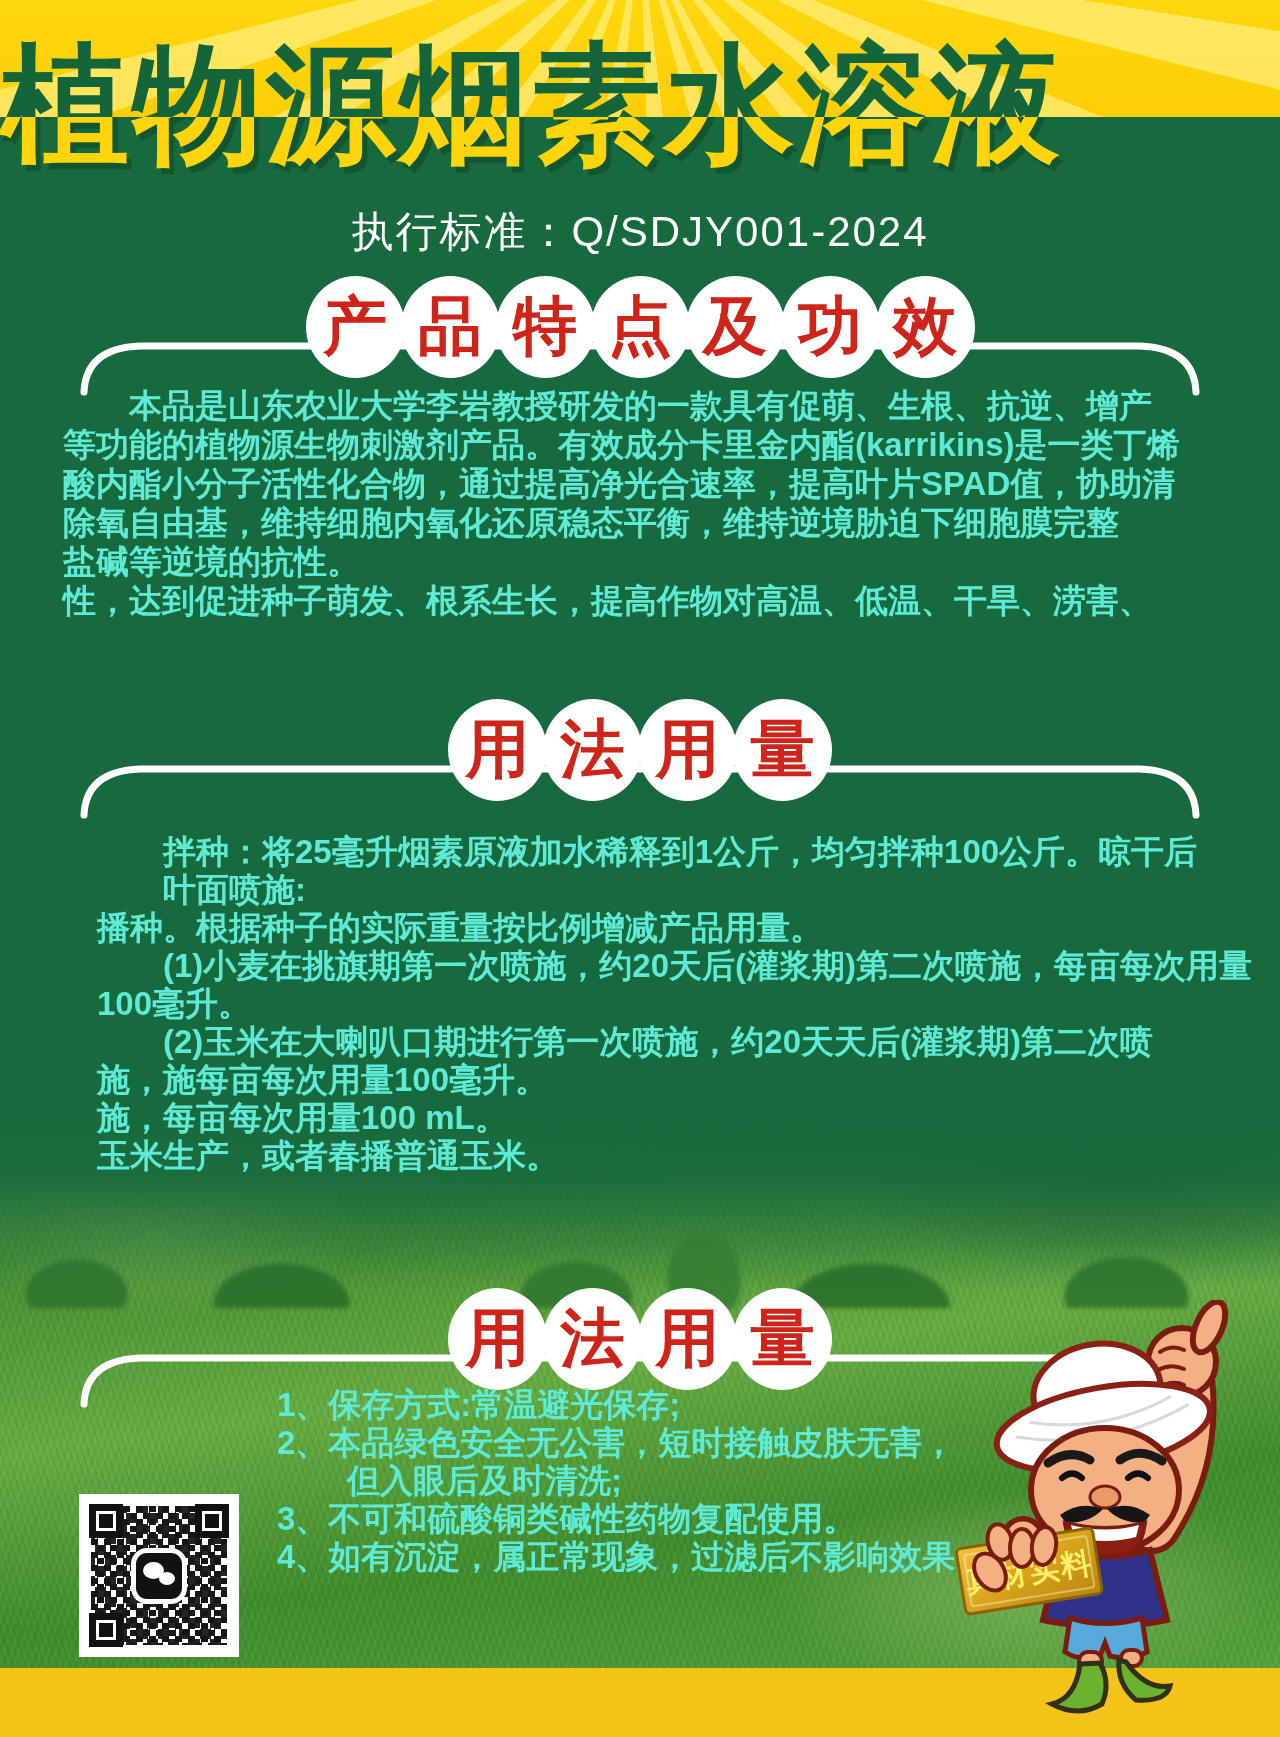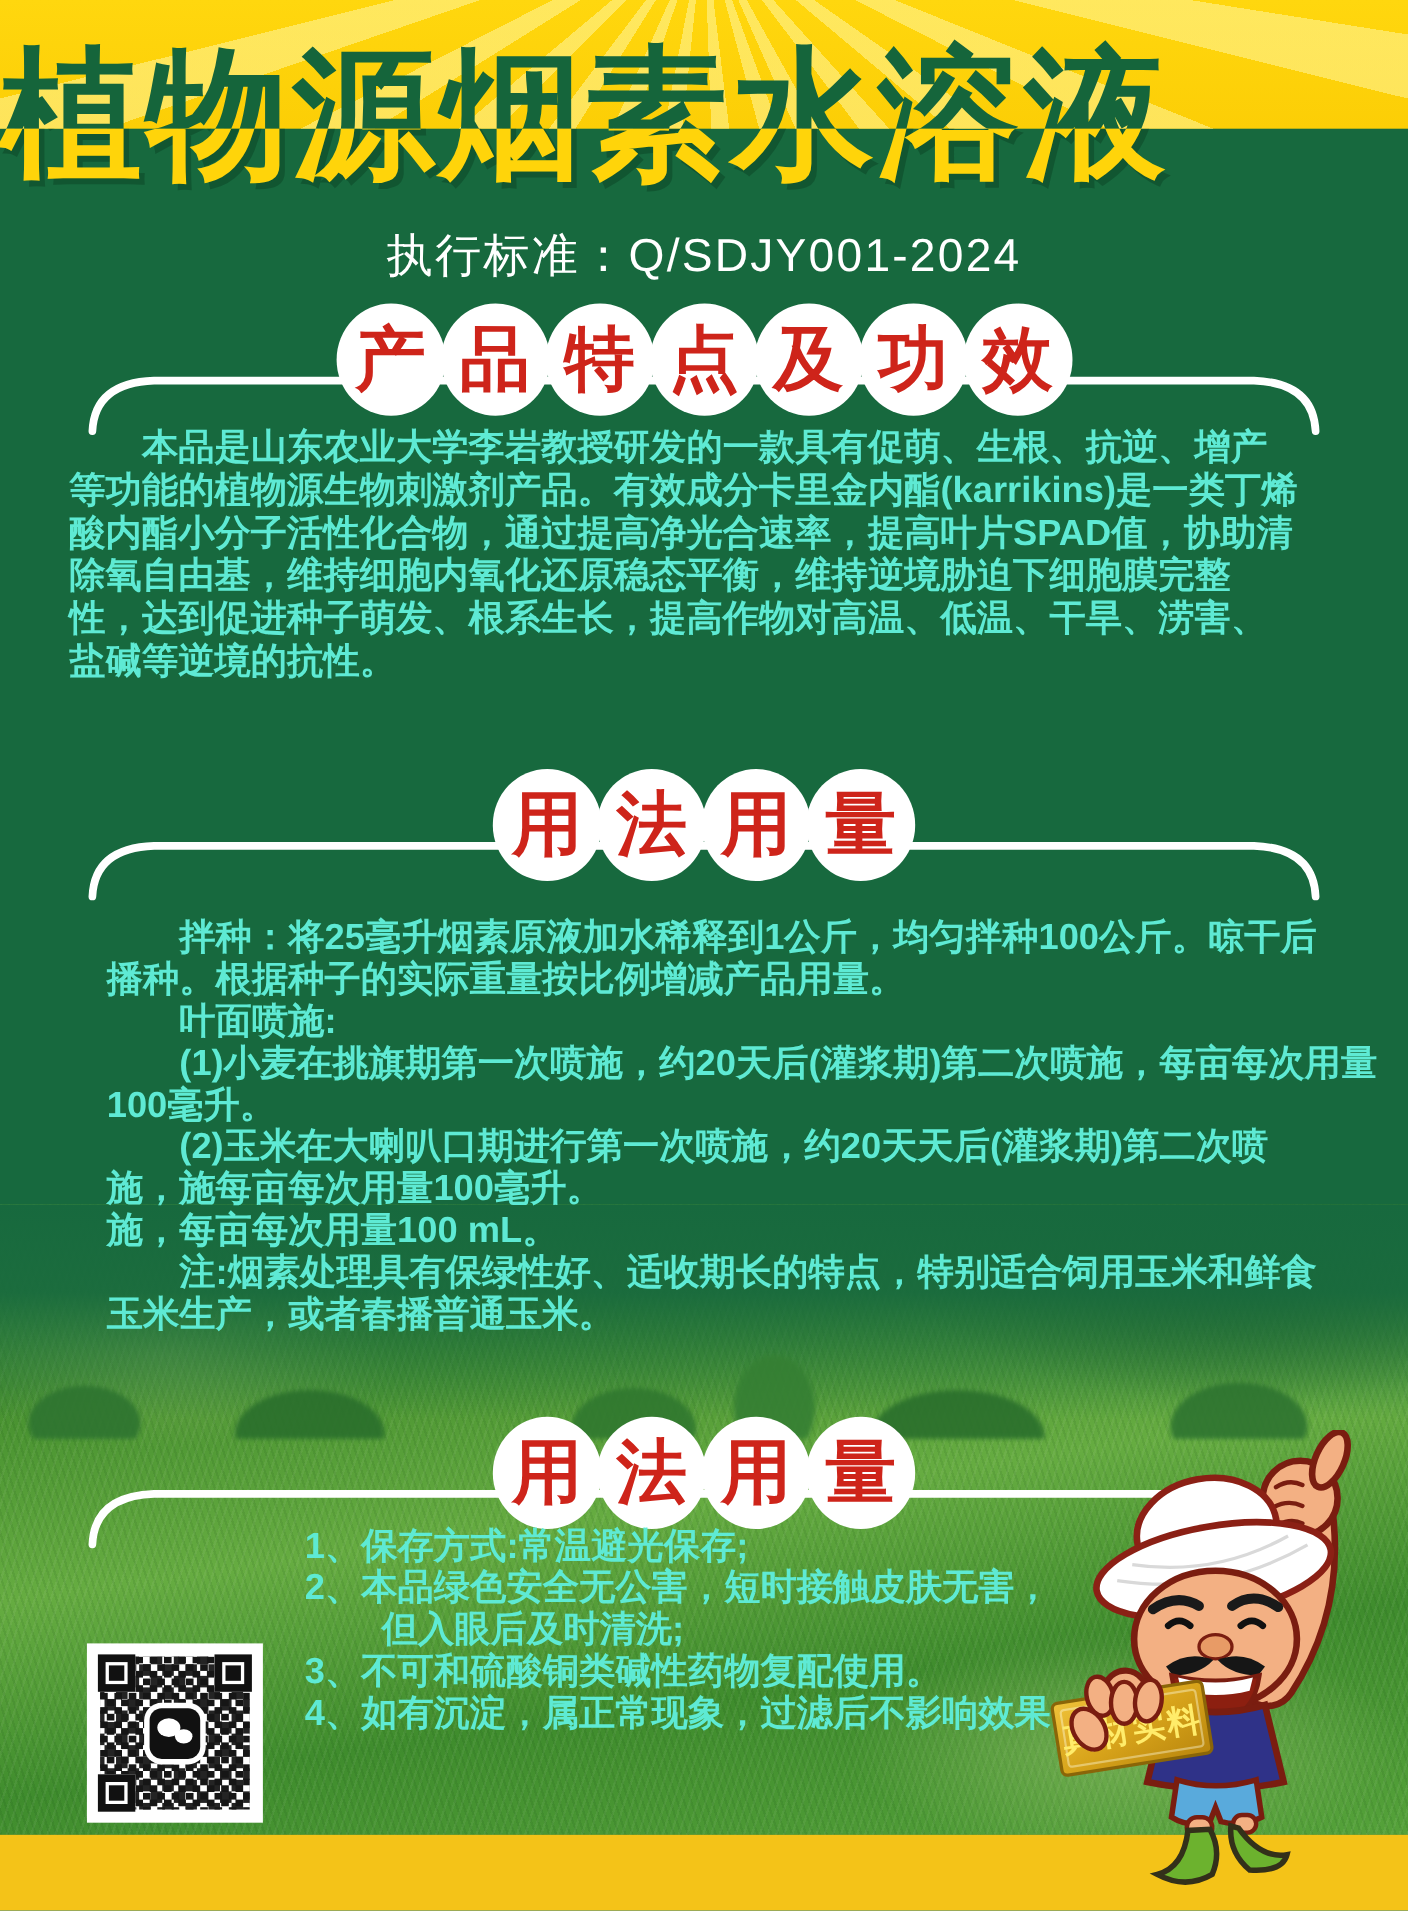--- a/index.html
+++ b/index.html
@@ -142,22 +142,22 @@
           <i>效</i>
         </span>
     </div>
   </div>
 
   <div class="copy" id="features">
     <div class="ln ind">本品是山东农业大学李岩教授研发的一款具有促萌、生根、抗逆、增产</div>
     <div class="ln">等功能的植物源生物刺激剂产品。有效成分卡里金内酯(karrikins)是一类丁烯</div>
     <div class="ln">酸内酯小分子活性化合物，通过提高净光合速率，提高叶片SPAD值，协助清</div>
     <div class="ln">除氧自由基，维持细胞内氧化还原稳态平衡，维持逆境胁迫下细胞膜完整</div>
+    <div class="ln">盐碱等逆境的抗性。</div>
     <div class="ln">性，达到促进种子萌发、根系生长，提高作物对高温、低温、干旱、涝害、</div>
-    <div class="ln">盐碱等逆境的抗性。</div>
   </div>
 
   <div class="sec-header" style="top:699px">
     <svg class="bracket" viewBox="0 0 1124 64">
       <path d="M6 58 Q8 14 62 12 L1062 12 Q1116 14 1118 58" fill="none" stroke="#ffffff" stroke-width="7" stroke-linecap="round"></path>
     </svg>
     <div class="circles">
       <span class="hdr-circle">
           <i>用</i>
         </span>
@@ -168,28 +168,27 @@
           <i>用</i>
         </span>
       <span class="hdr-circle">
           <i>量</i>
         </span>
     </div>
   </div>
 
   <div class="copy" id="usage">
     <div class="ln ind">拌种：将25毫升烟素原液加水稀释到1公斤，均匀拌种100公斤。晾干后</div>
+    <div class="ln ind">叶面喷施:</div>
     <div class="ln">播种。根据种子的实际重量按比例增减产品用量。</div>
-    <div class="ln ind">叶面喷施:</div>
     <div class="ln ind">(1)小麦在挑旗期第一次喷施，约20天后(灌浆期)第二次喷施，每亩每次用量</div>
     <div class="ln">100毫升。</div>
     <div class="ln ind">(2)玉米在大喇叭口期进行第一次喷施，约20天天后(灌浆期)第二次喷</div>
     <div class="ln">施，施每亩每次用量100毫升。</div>
     <div class="ln">施，每亩每次用量100 mL。</div>
-    <div class="ln ind">注:烟素处理具有保绿性好、适收期长的特点，特别适合饲用玉米和鲜食</div>
     <div class="ln">玉米生产，或者春播普通玉米。</div>
   </div>
 
   <div class="field">
     <div class="trees"></div>
   </div>
 
   <div class="sec-header" style="top:1288px">
     <svg class="bracket" viewBox="0 0 1124 64">
       <path d="M6 58 Q8 14 62 12 L1062 12 Q1116 14 1118 58" fill="none" stroke="#ffffff" stroke-width="7" stroke-linecap="round"></path>

